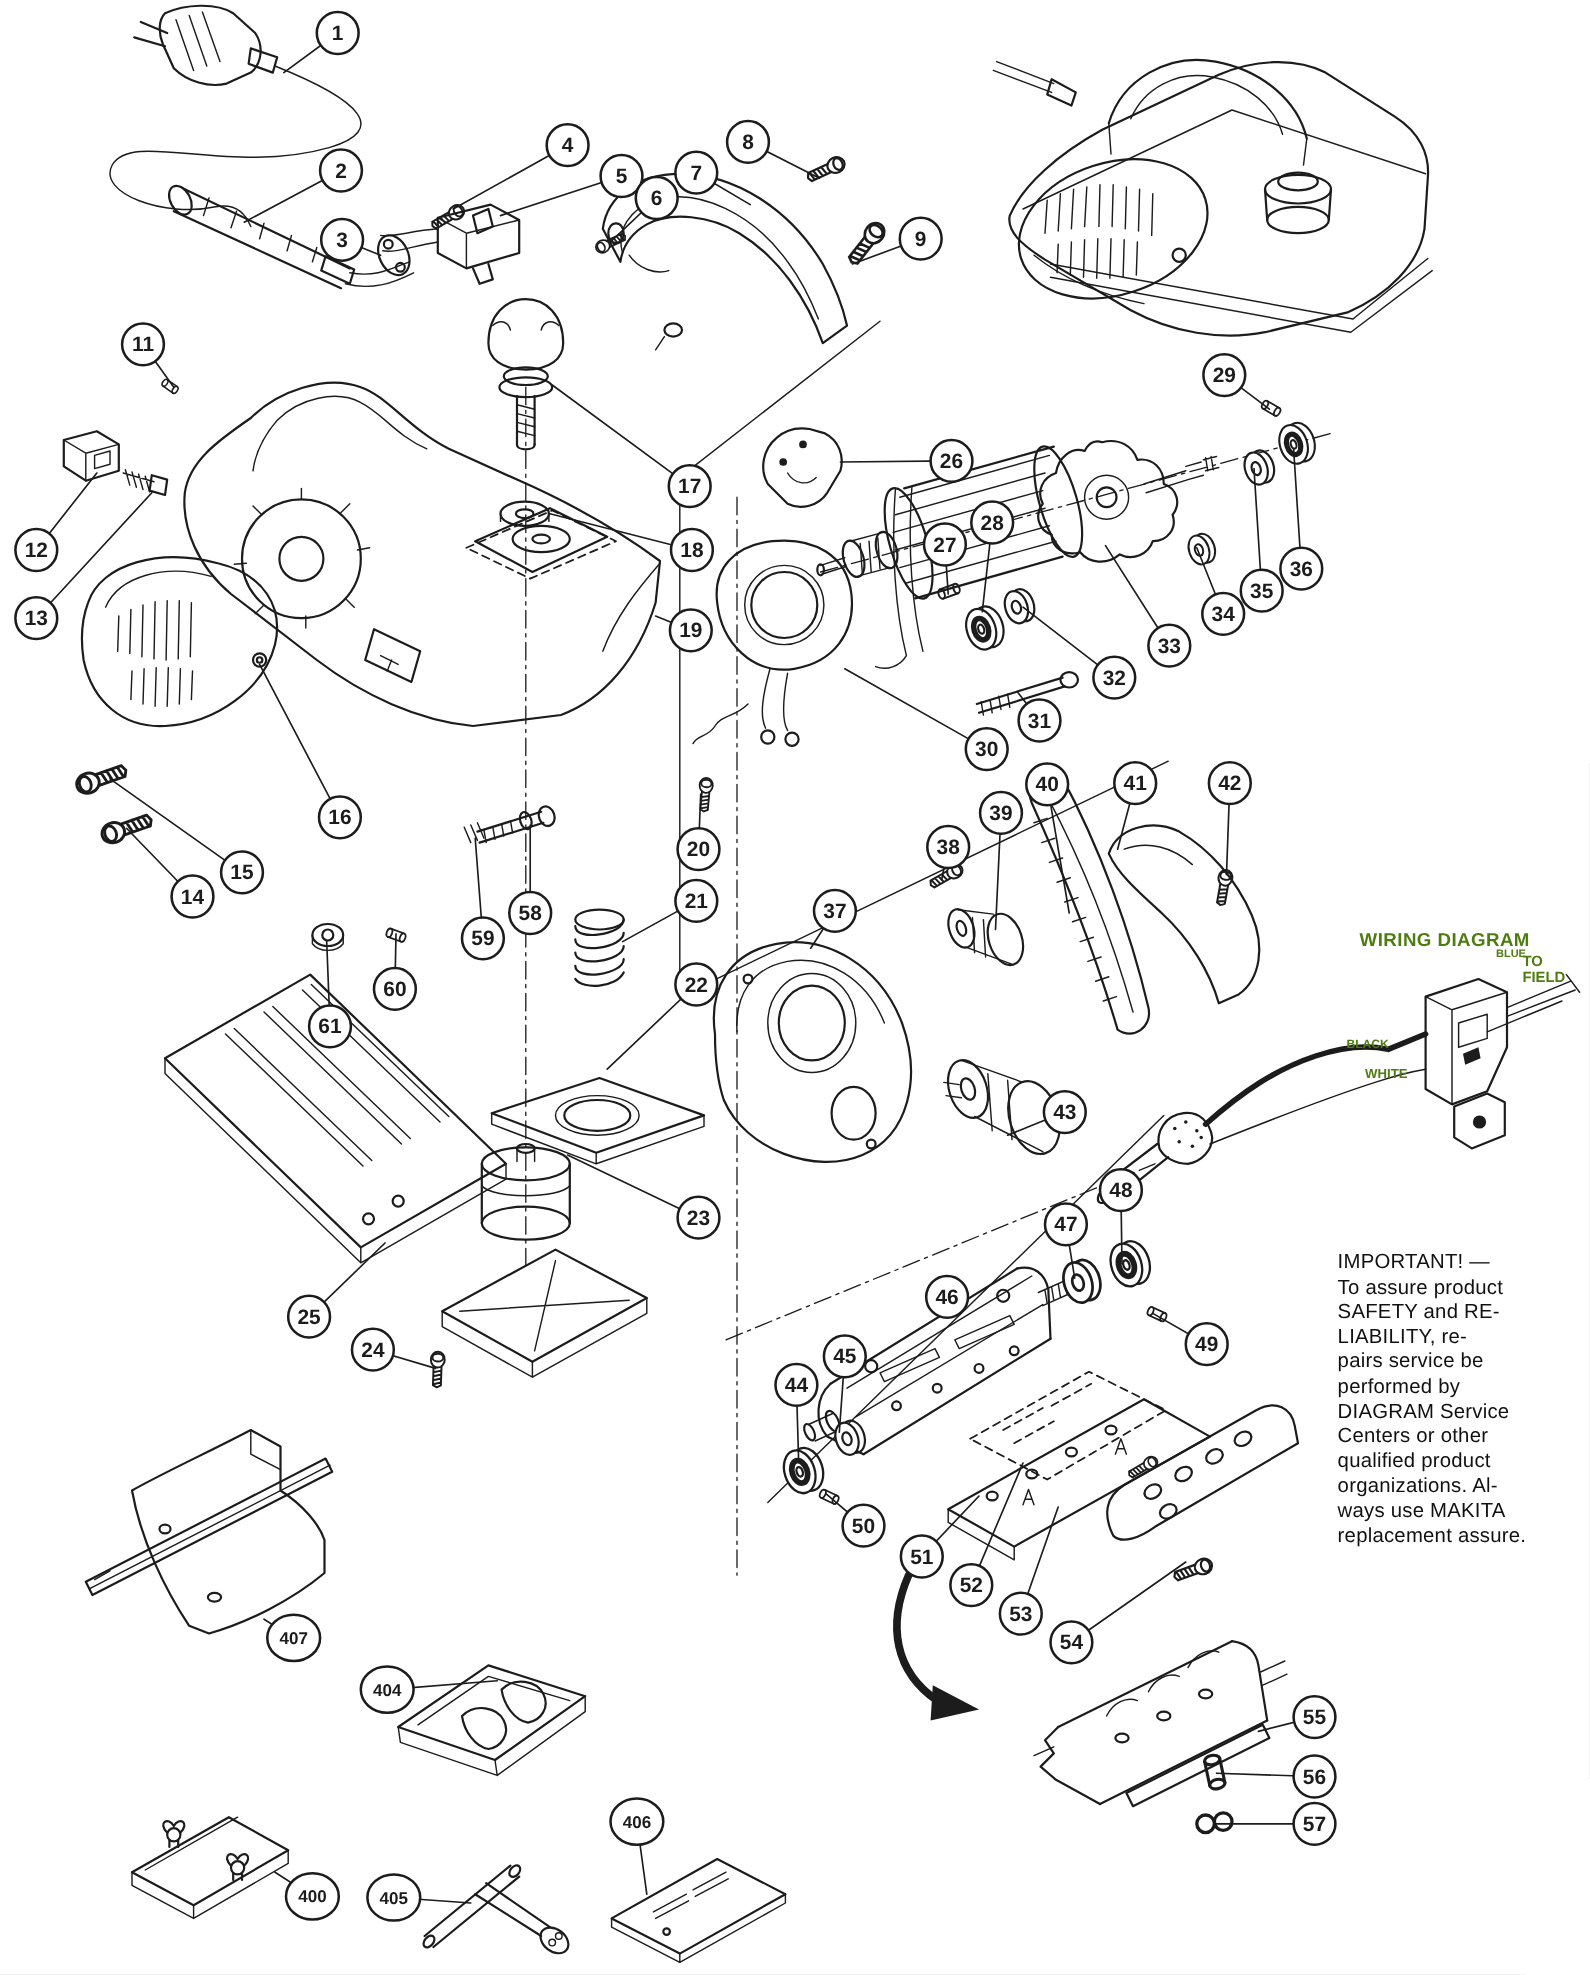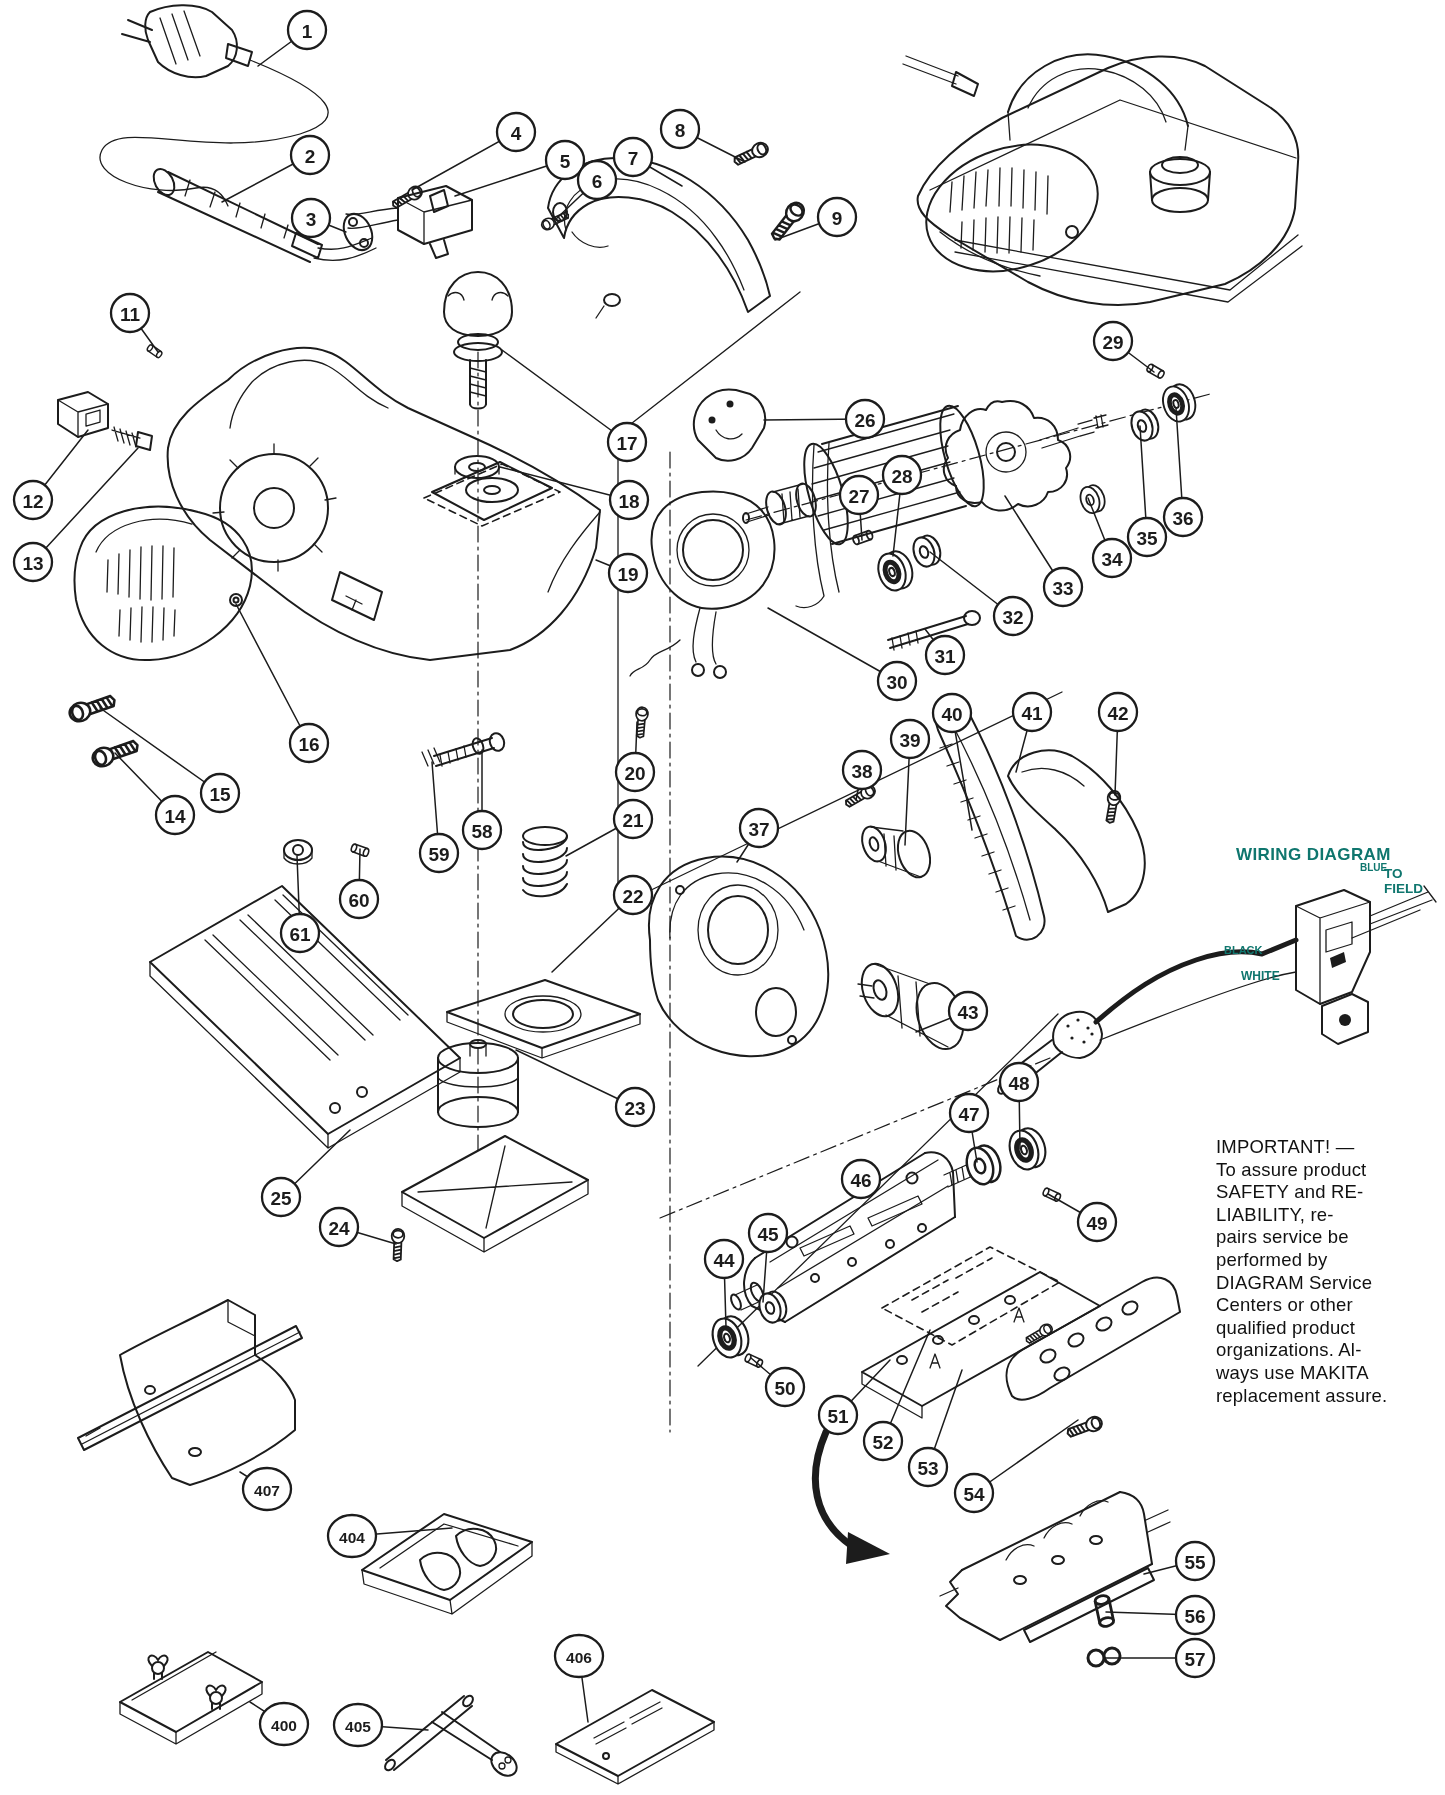--- a/index.html
+++ b/index.html
@@ -7,21 +7,21 @@
          font-family:"Liberation Sans",sans-serif;overflow:hidden}
   svg.art{position:absolute;left:0;top:0}
   .thin{stroke-width:1.3}
   .w3{stroke-width:3}
   .w5{stroke-width:5}
   .w7{stroke-width:7}
   .ink{fill:#1c1c1c;stroke:none}
   .pf{fill:#ffffff}
   .dashdot{stroke-dasharray:16 5 3 5;stroke-width:1.2}
   .dashed{stroke-dasharray:7 5;stroke-width:1.6}
-  .label{position:absolute;color:#0f766e;font-weight:bold;white-space:nowrap}
+  .label{position:absolute;color:#4d7c0f;font-weight:bold;white-space:nowrap}
   #wiring-title{left:1236px;top:845px;font-size:17px;letter-spacing:.4px}
   #lbl-tofield{left:1384px;top:866px;width:54px;text-align:left;font-size:13.5px;line-height:15px}
   #lbl-blue{left:1360px;top:862px;font-size:10px}
   #lbl-black{left:1224px;top:944px;font-size:11px}
   #lbl-white{left:1241px;top:969px;font-size:12px}
   #notice{position:absolute;left:1216px;top:1136px;width:205px;font-size:18.5px;
           line-height:22.6px;font-weight:normal;color:#111;letter-spacing:.2px}
 </style>
 </head>
 <body>

